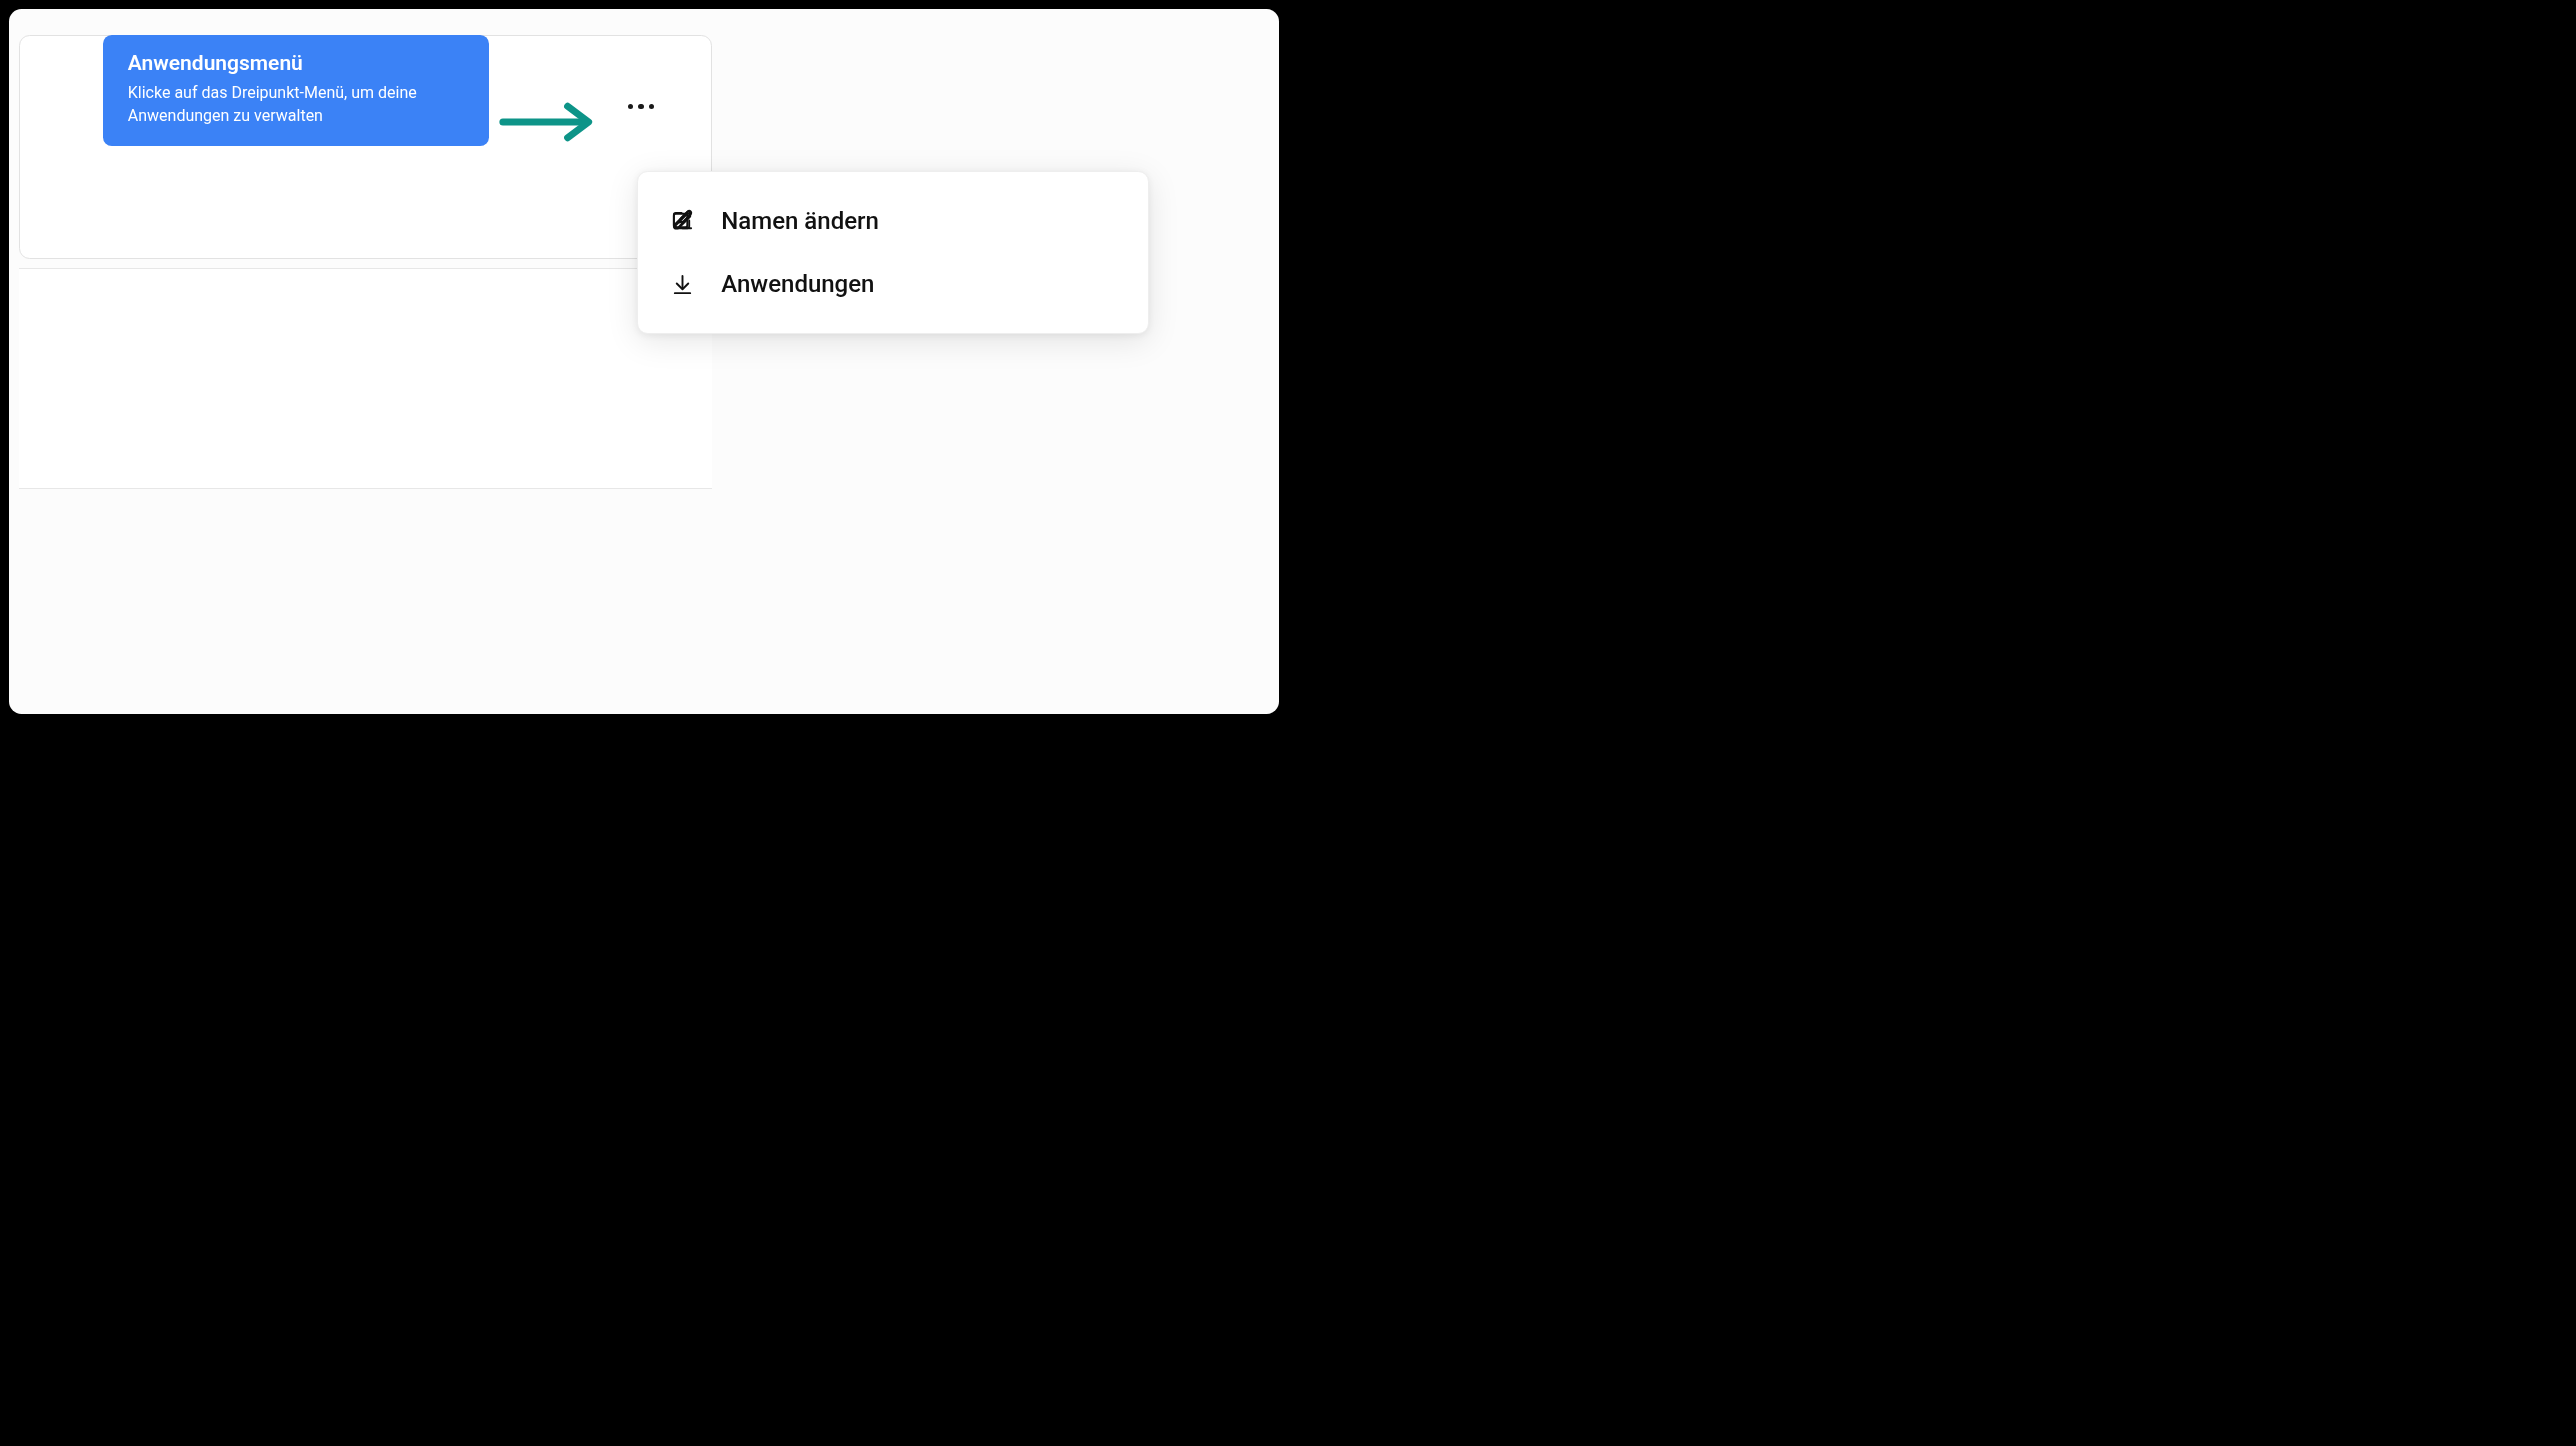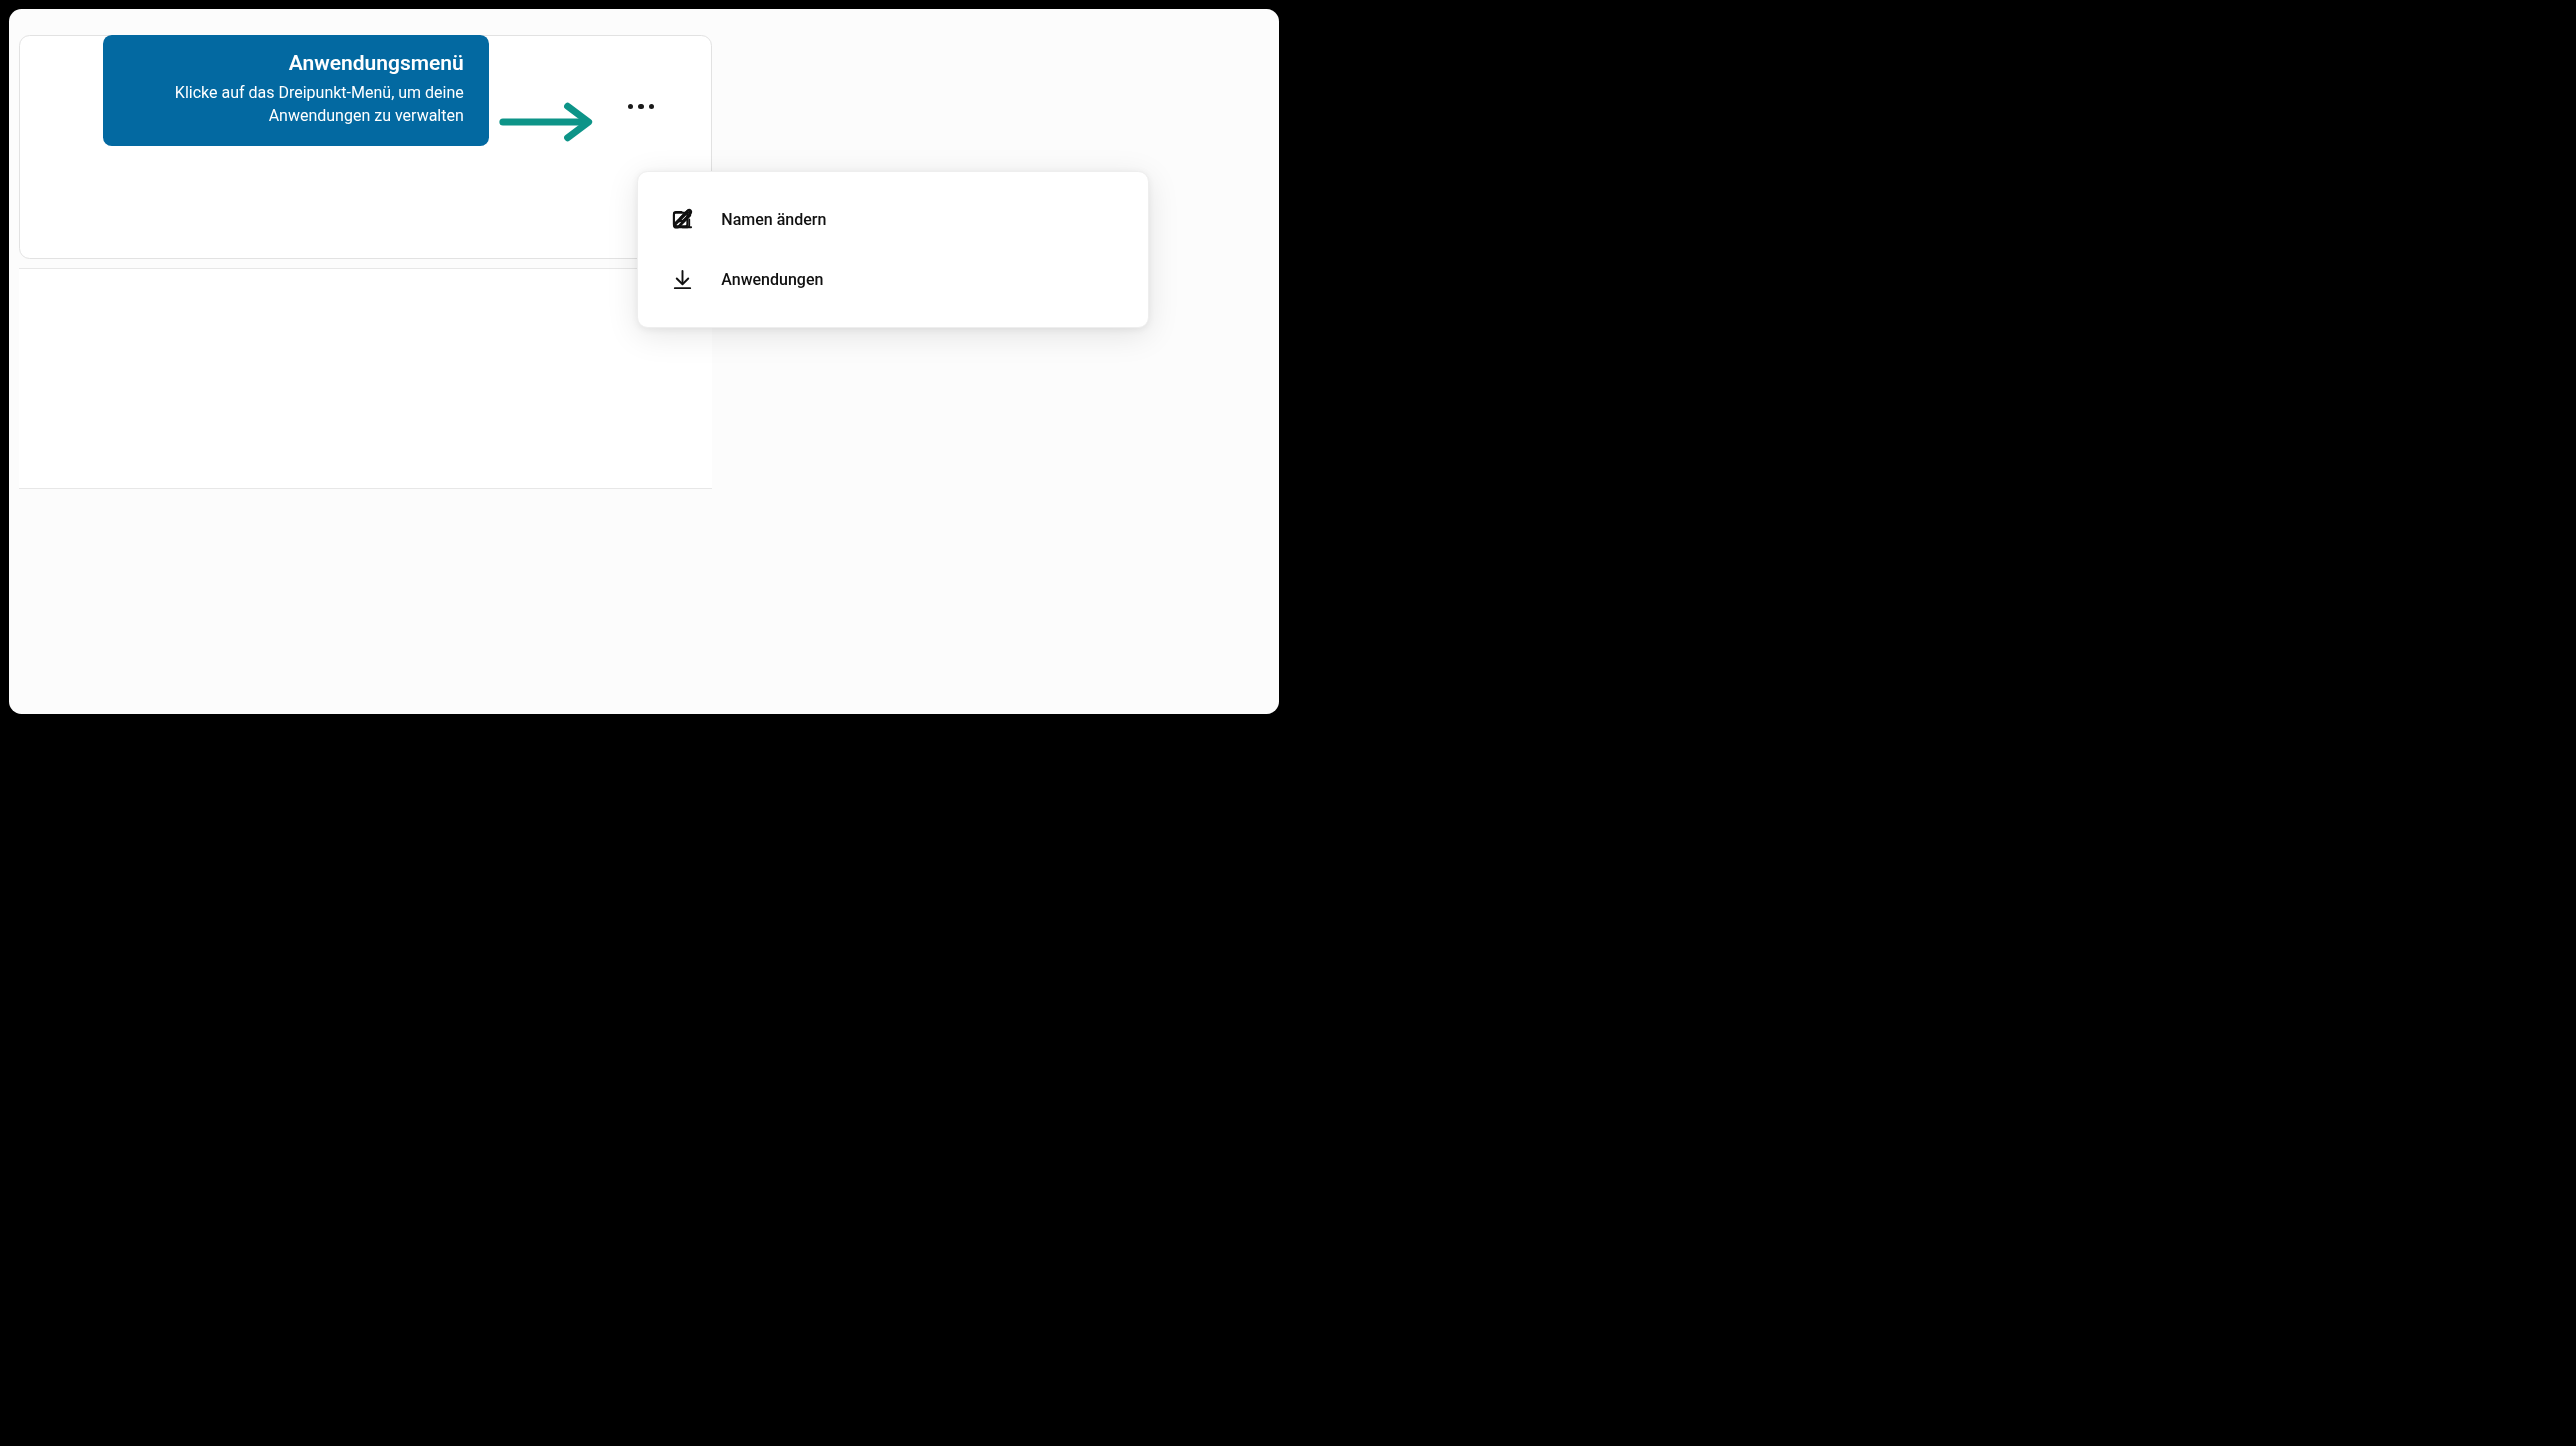--- a/index.html
+++ b/index.html
@@ -70,26 +70,26 @@
       width: 5.3px;
       height: 5.3px;
       background: #1a1a1a;
       border-radius: 50%;
     }
     
     .tooltip {
       position: absolute;
       top: 26.5px;
       left: 94px;
-      background: #0369a1;
+      background: #3b82f6;
       color: #fff;
       padding: 16px 25px 19.4px 25px;
       border-radius: 8.8px;
       width: 386px;
-      text-align: right;
+      text-align: left;
     }
     
     .tooltip-title {
       font-size: 21px;
       font-weight: 600;
       margin-bottom: 7px;
     }
     
     .tooltip-body {
       font-size: 16px;
@@ -126,21 +126,21 @@
     .dropdown-icon {
       width: 25px;
       height: 25px;
       display: flex;
       align-items: center;
       justify-content: center;
       flex-shrink: 0;
     }
     
     .dropdown-label {
-      font-size: 16px;
+      font-size: 24px;
       font-weight: 500;
       color: #111;
       margin-left: 26.5px;
     }
     
     .submenu-indicator {
       position: absolute;
       right: 32px;
       width: 0;
       height: 0;

